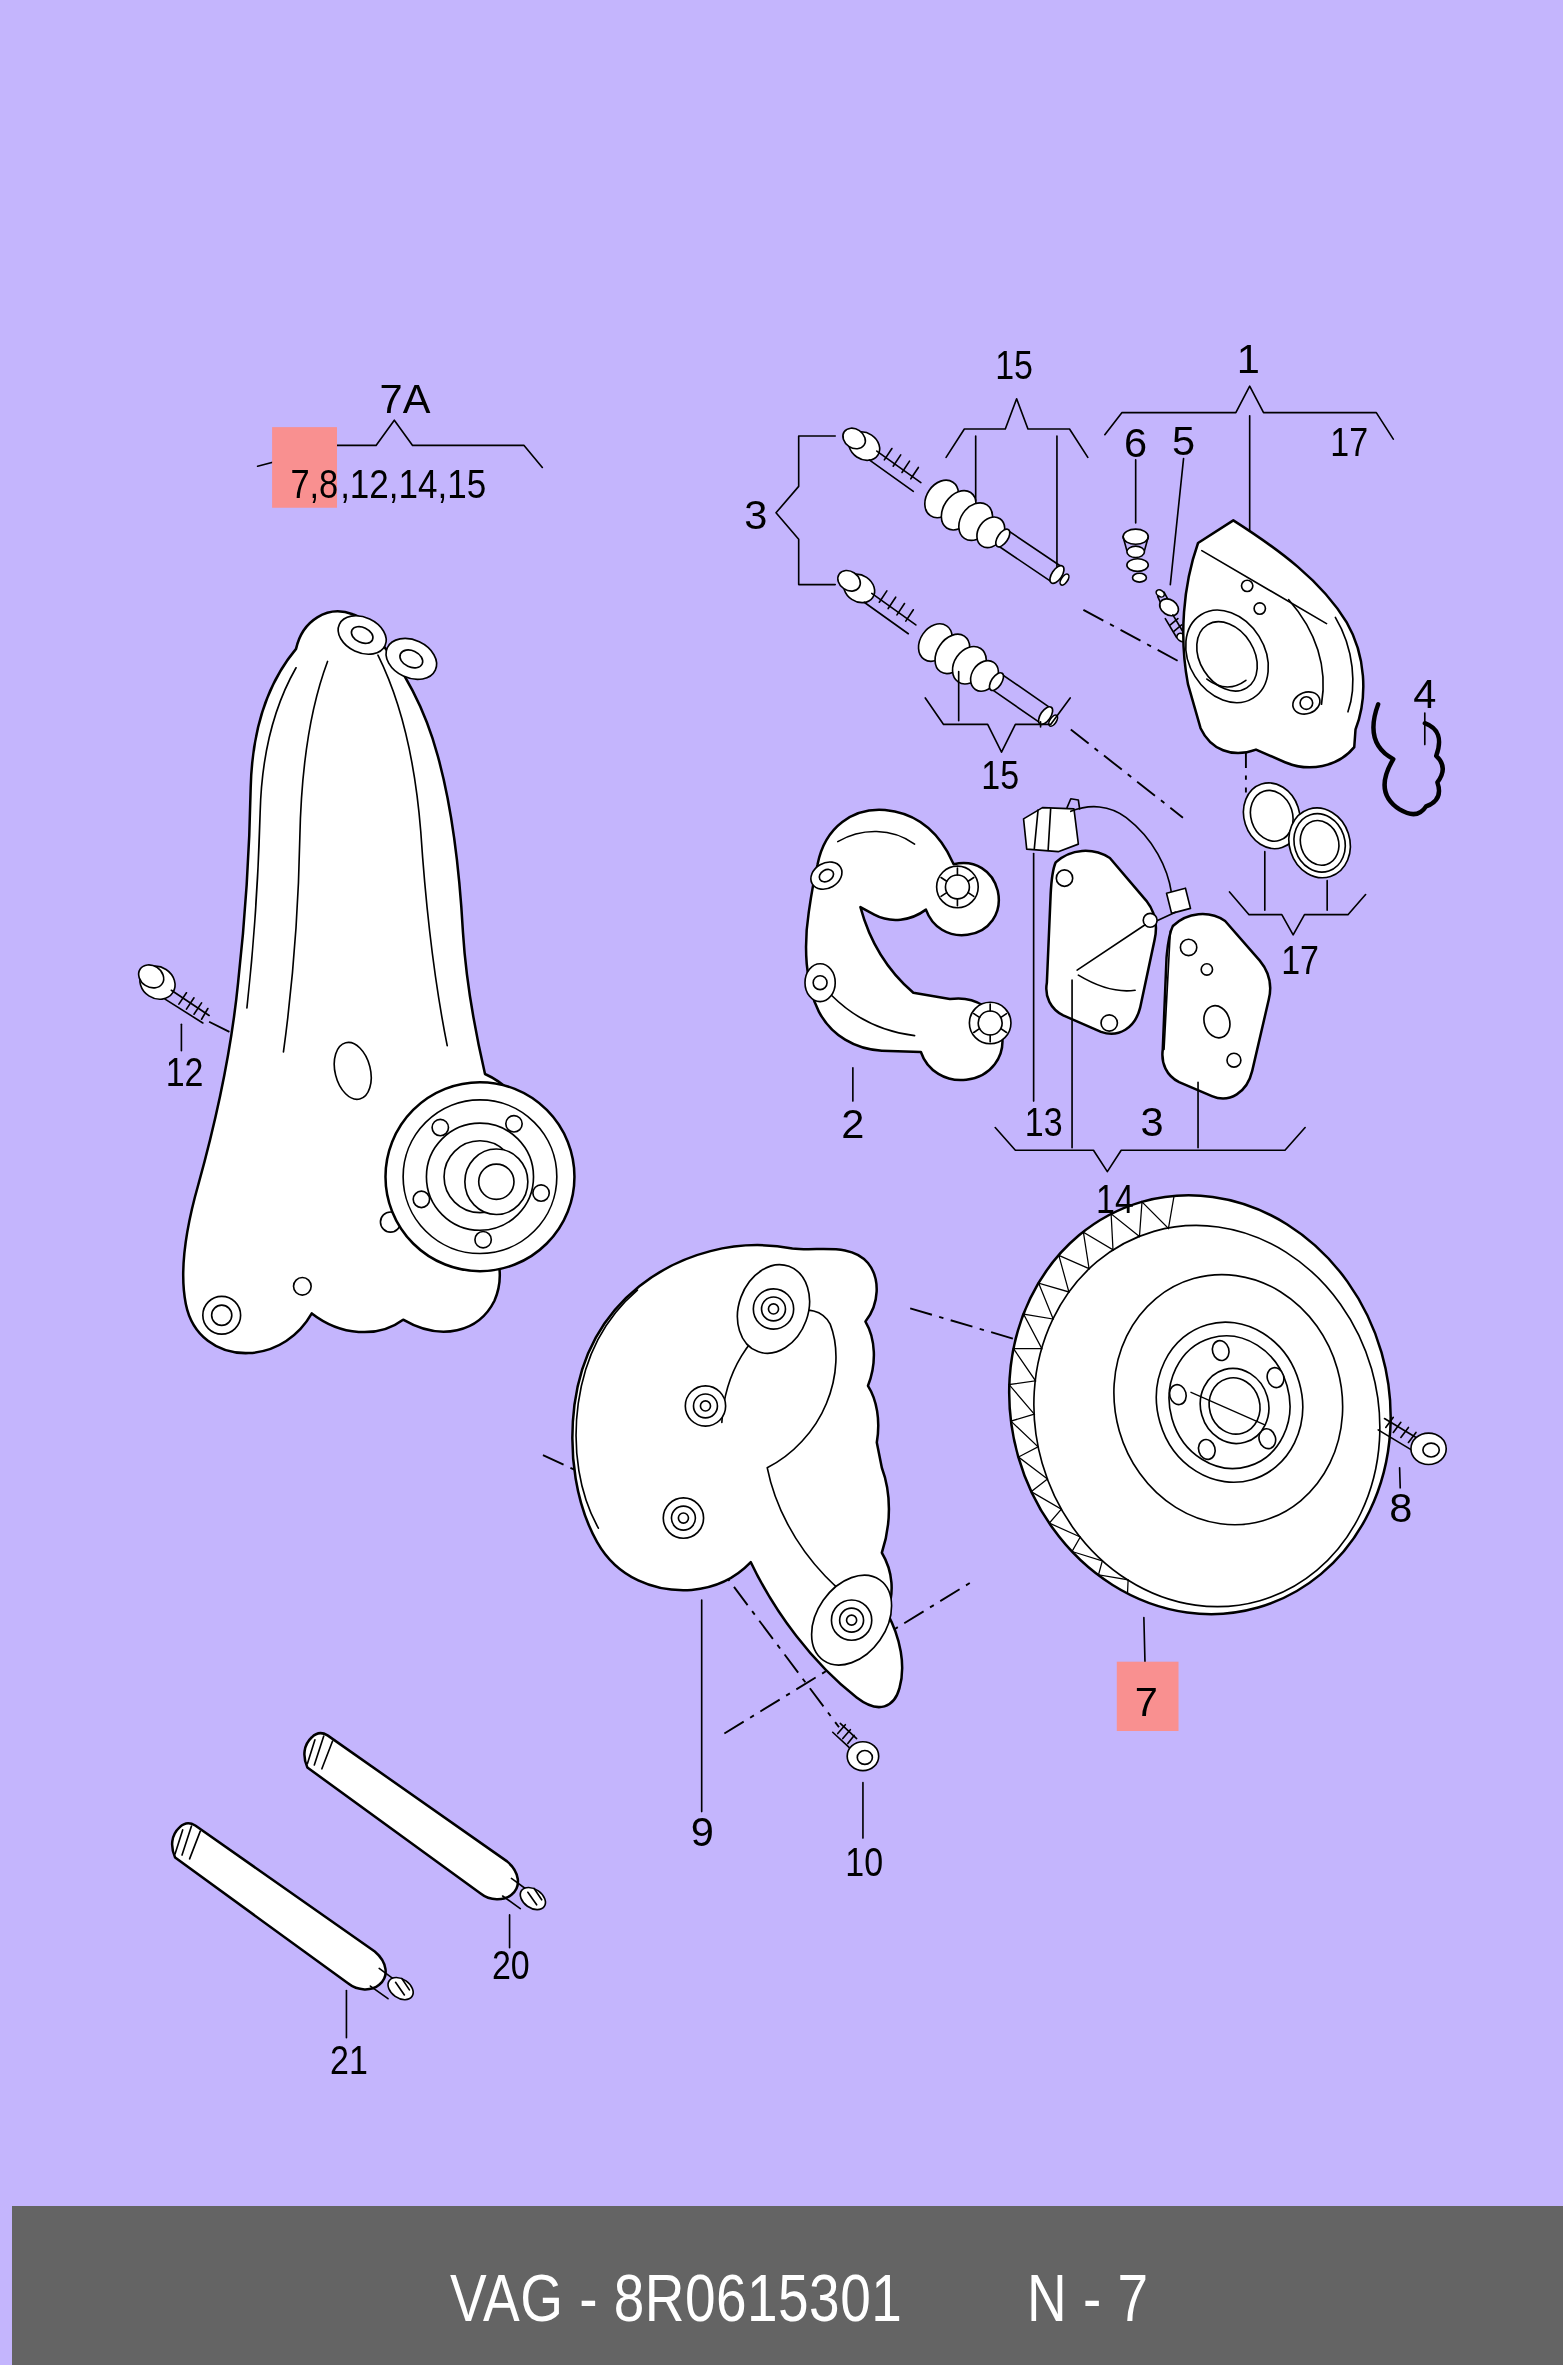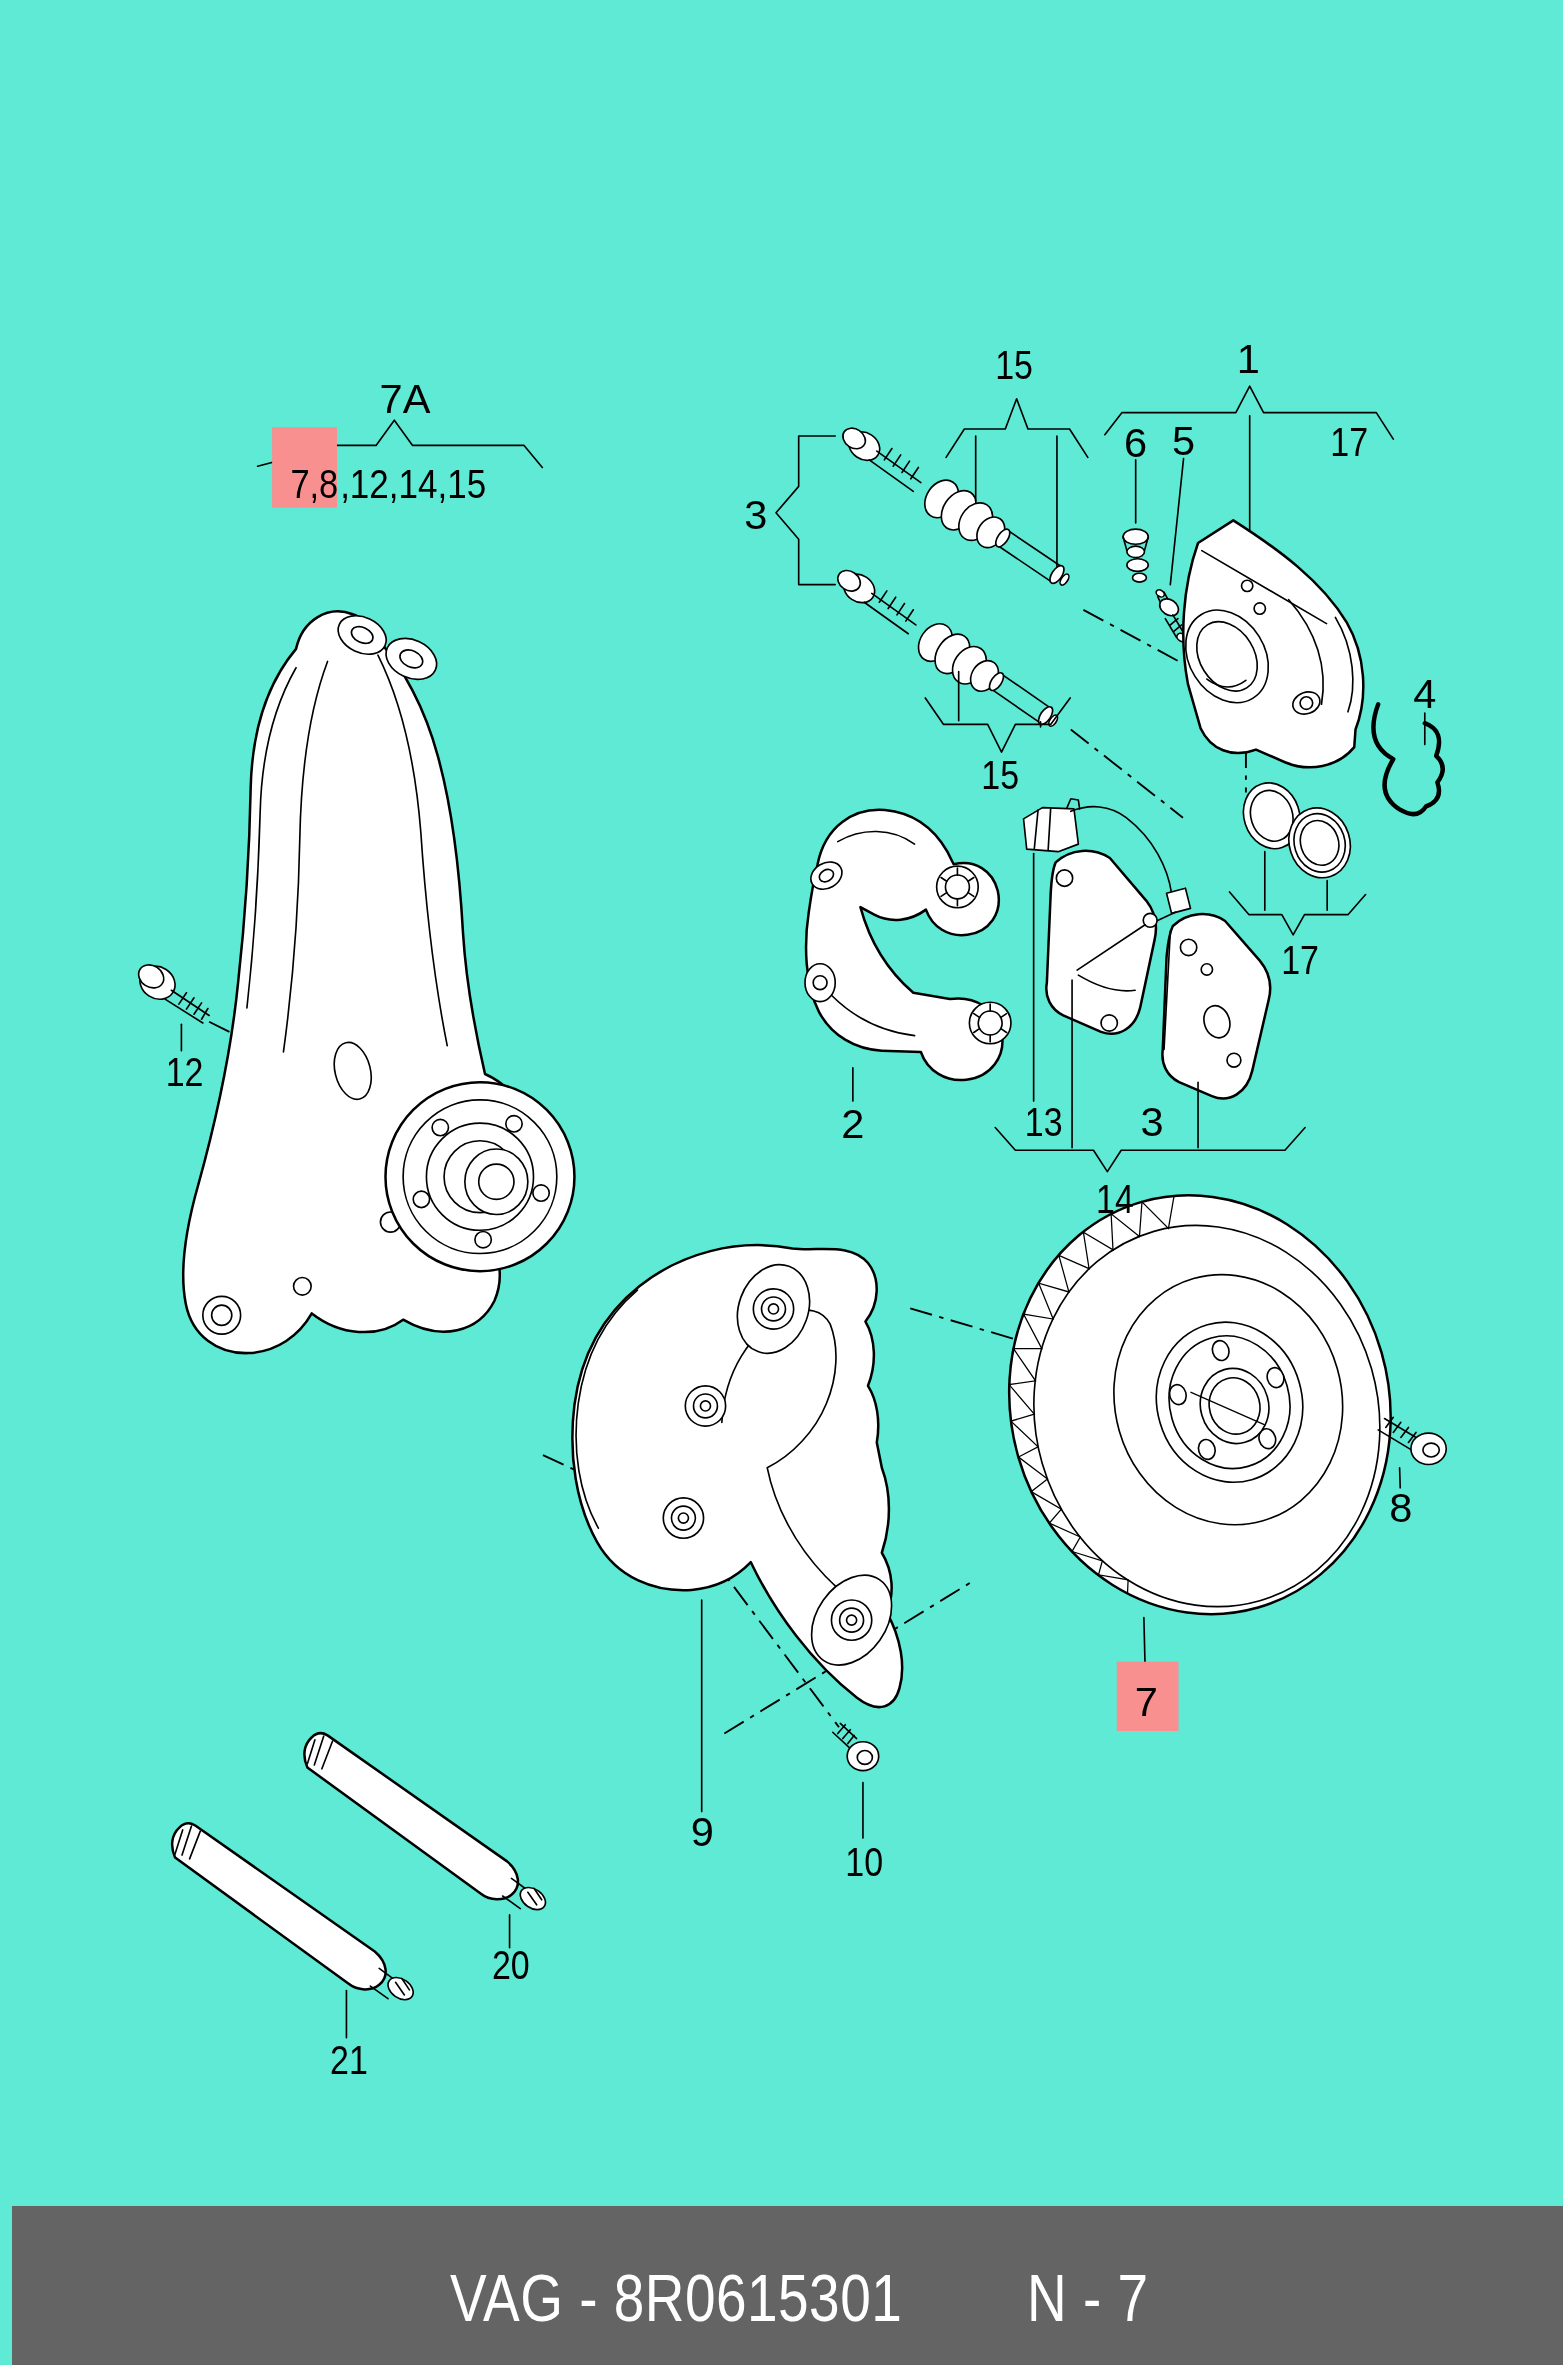--- a/index.html
+++ b/index.html
@@ -1,16 +1,16 @@
 <!DOCTYPE html>
 <html style="font-size:10px"><head>
 <meta charset="utf-8">
 <style>
   html,body{margin:0;padding:0;background:#fff;}
-  .page{position:relative;width:1564px;height:2366px;background:#5eead4;overflow:hidden;
+  .page{position:relative;width:1564px;height:2366px;background:#c4b5fd;overflow:hidden;
         font-family:"Liberation Sans",sans-serif;}
   svg text{font-family:"Liberation Sans",sans-serif;}
   
   .ln  {fill:none;stroke:#000;stroke-width:4;stroke-linecap:round;stroke-linejoin:round;}
   .ln2 {fill:none;stroke:#000;stroke-width:2.6;stroke-linecap:round;stroke-linejoin:round;}
   .fw  {fill:#fff;stroke:#000;stroke-width:4;stroke-linecap:round;stroke-linejoin:round;}
   .fw2 {fill:#fff;stroke:#000;stroke-width:2.6;stroke-linecap:round;stroke-linejoin:round;}
   .dd  {fill:none;stroke:#000;stroke-width:3;stroke-dasharray:36 12 7 12;}
   .thin{fill:none;stroke:#000;stroke-width:2;}
   .callout{font-size:66px;fill:#000;}

